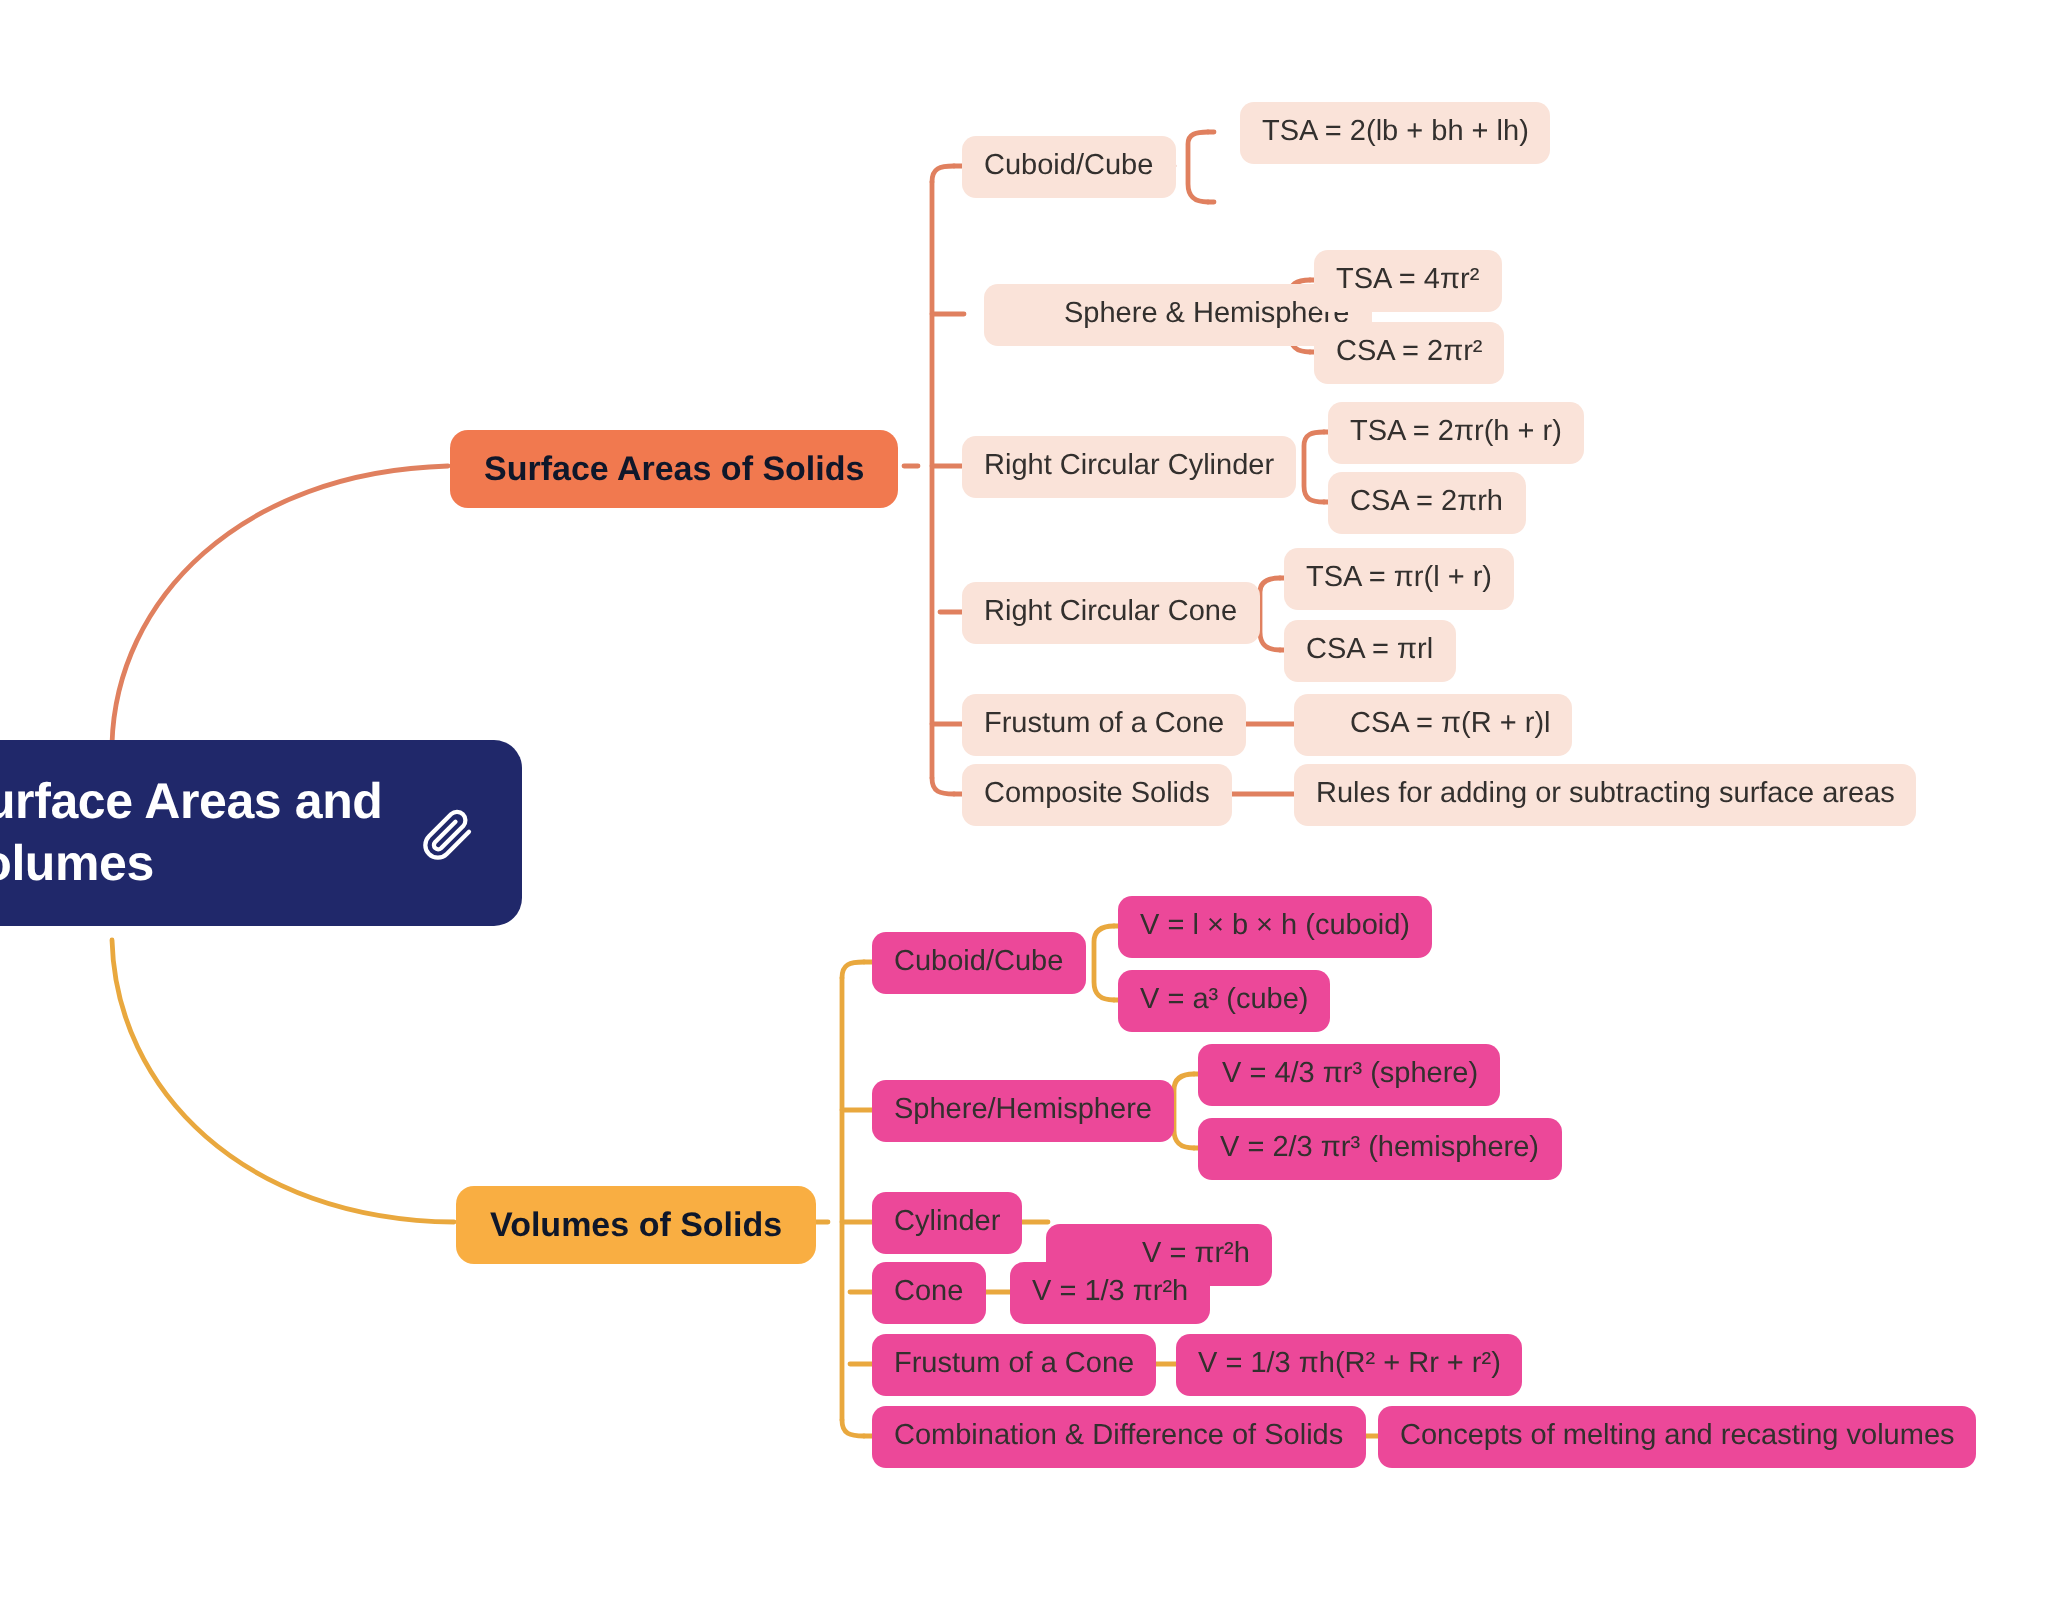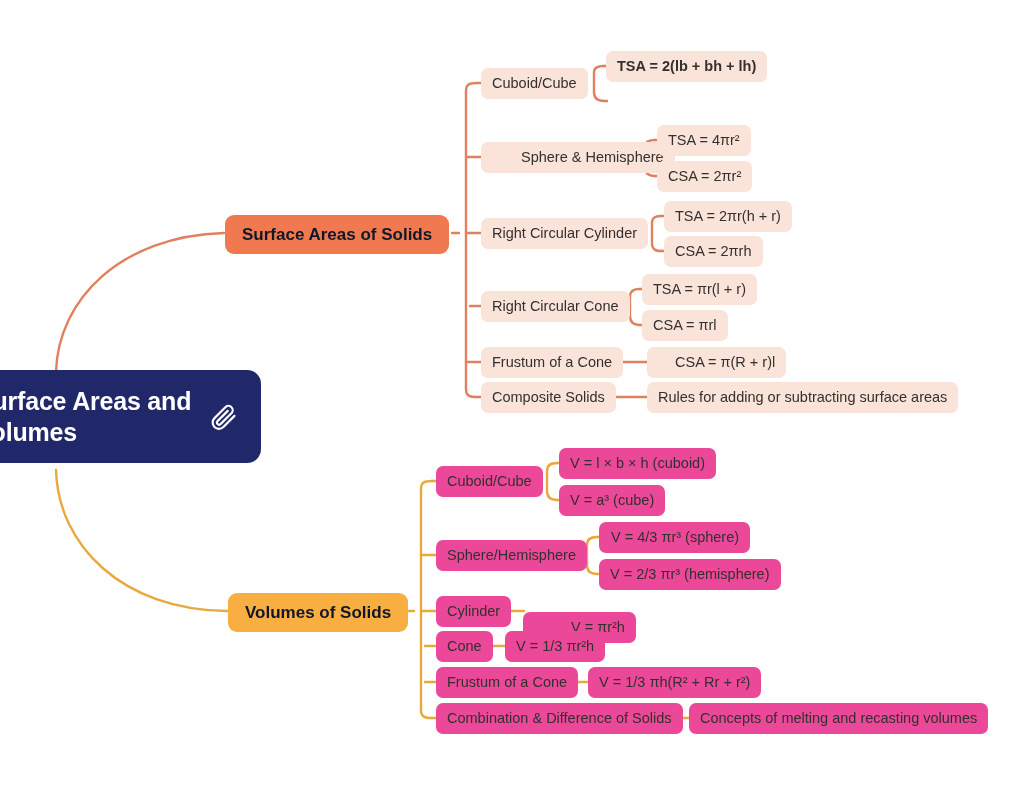--- a/index.html
+++ b/index.html
@@ -158,37 +158,37 @@
     </span>
   </div>
 
   <div class="node branch surface" style="left:225px; top:215px;">
     <span>Surface Areas of Solids</span>
   </div>
 
   <div class="node pill pink" style="left:481px; top:68px;">
     <span>Cuboid/Cube</span>
   </div>
-  <div class="node pill pink" style="left:481px; top:142px;padding-left:40px;">
+  <div class="node pill pink" style="left:492px; top:142px;padding-left:40px;">
     <span>Sphere &amp; Hemisphere</span>
   </div>
   <div class="node pill pink" style="left:481px; top:218px;">
     <span>Right Circular Cylinder</span>
   </div>
   <div class="node pill pink" style="left:481px; top:291px;">
     <span>Right Circular Cone</span>
   </div>
   <div class="node pill pink" style="left:481px; top:347px;">
     <span>Frustum of a Cone</span>
   </div>
   <div class="node pill pink" style="left:481px; top:382px;">
     <span>Composite Solids</span>
   </div>
 
-  <div class="node pill pink" style="left:606px; top:51px;font-weight:bold;">
+  <div class="node pill pink" style="left:620px; top:51px;">
     <span>TSA = 2(lb + bh + lh)</span>
   </div>
   <div class="node pill pink" style="left:657px; top:125px;">
     <span>TSA = 4πr²</span>
   </div>
   <div class="node pill pink" style="left:657px; top:161px;">
     <span>CSA = 2πr²</span>
   </div>
   <div class="node pill pink" style="left:664px; top:201px;">
     <span>TSA = 2πr(h + r)</span>

